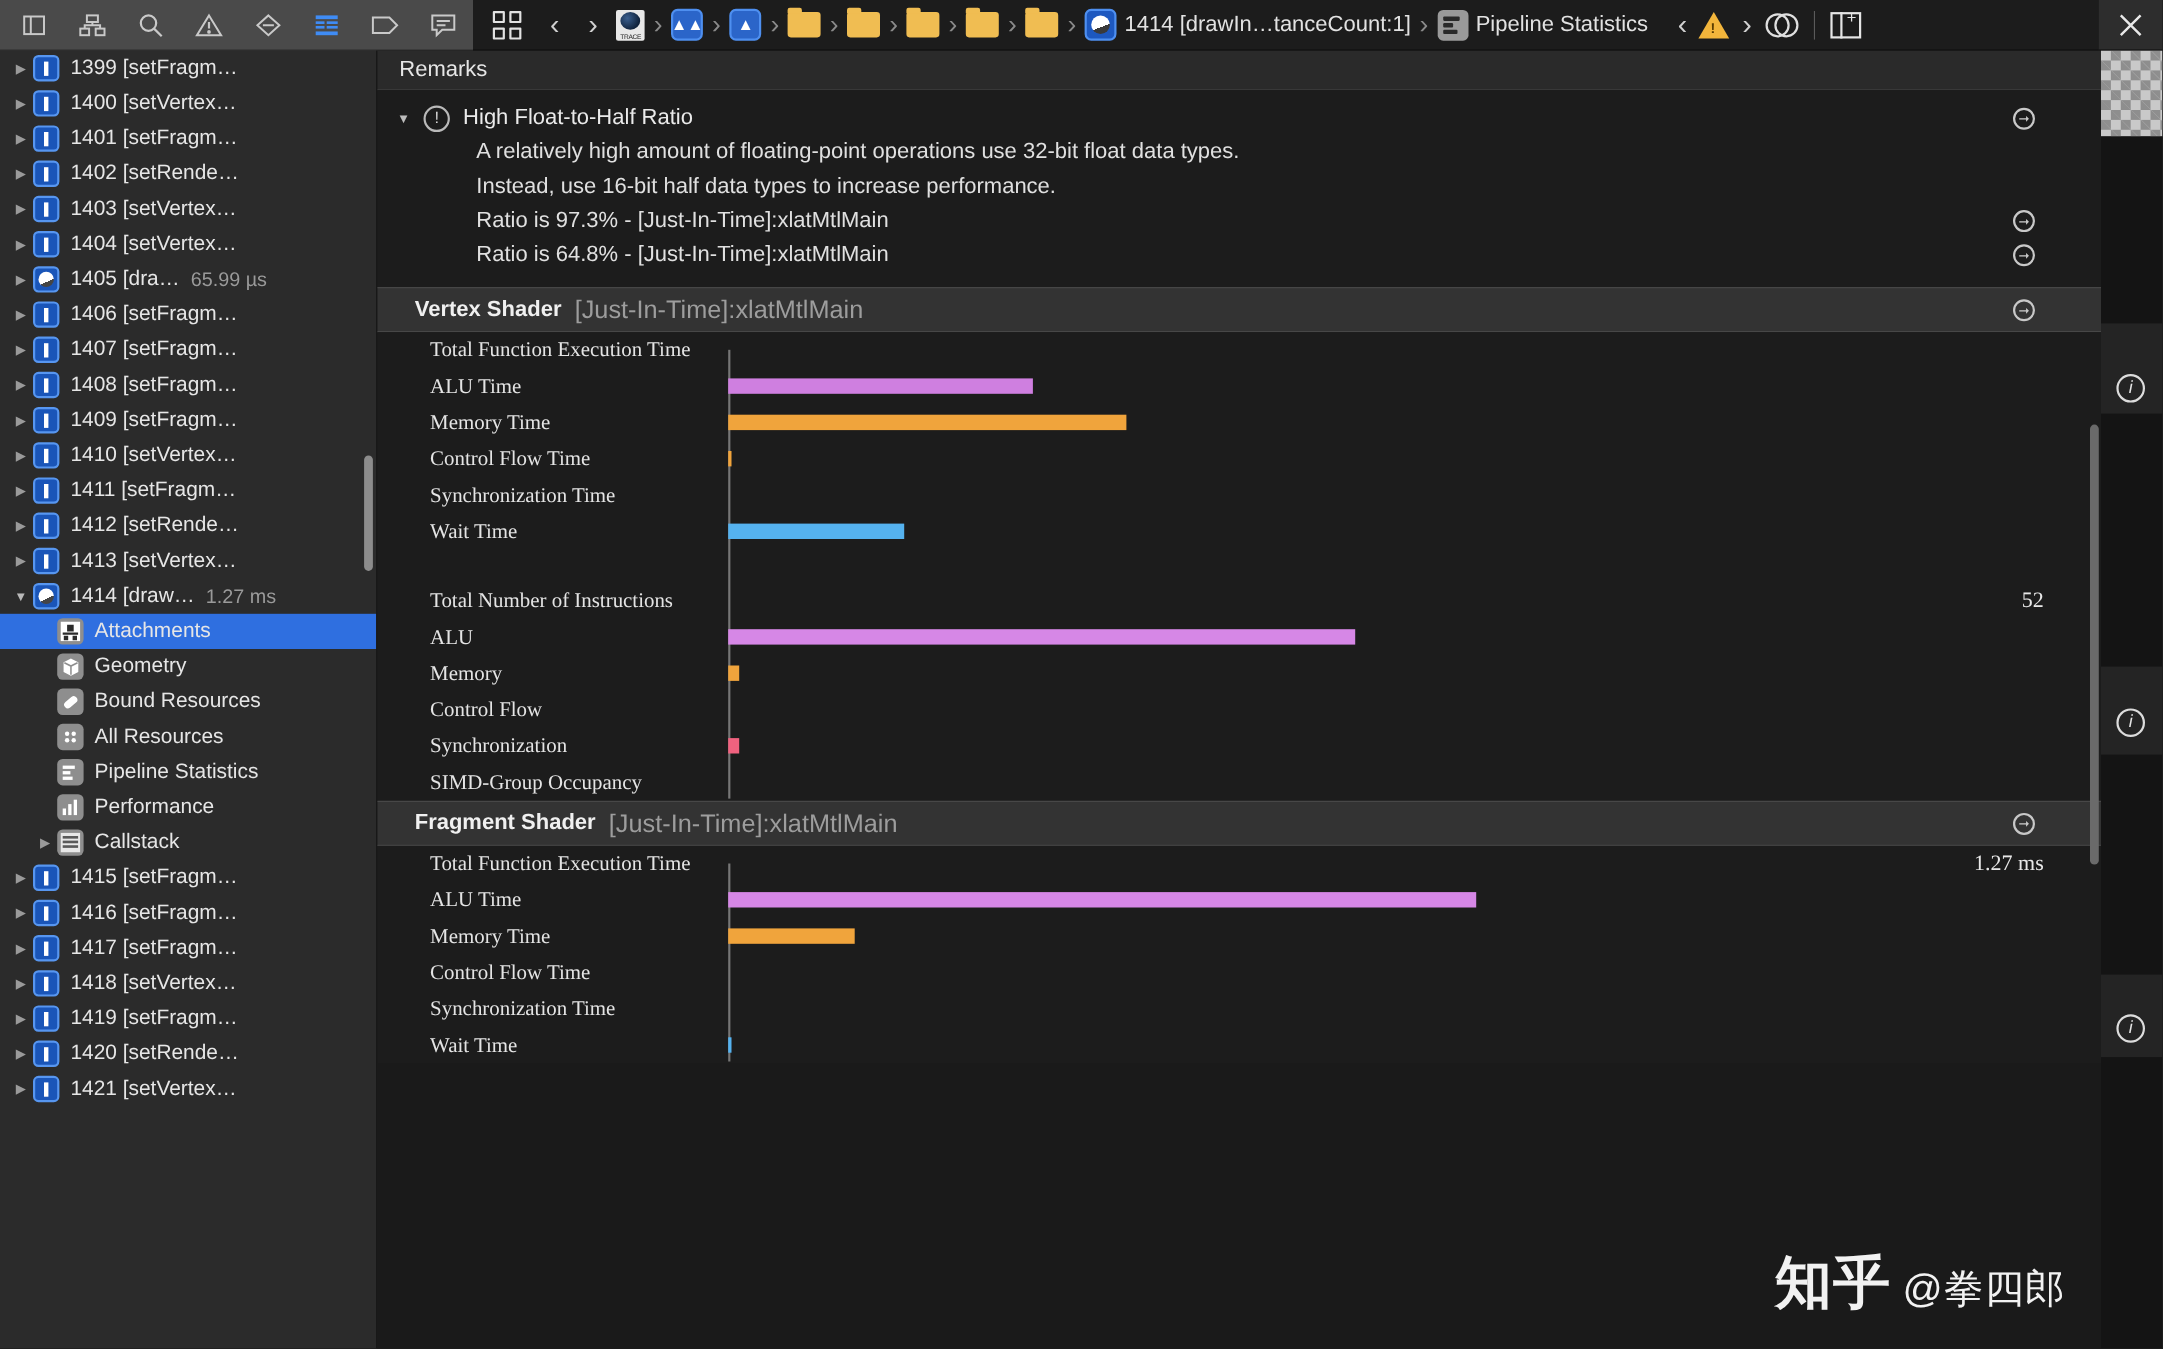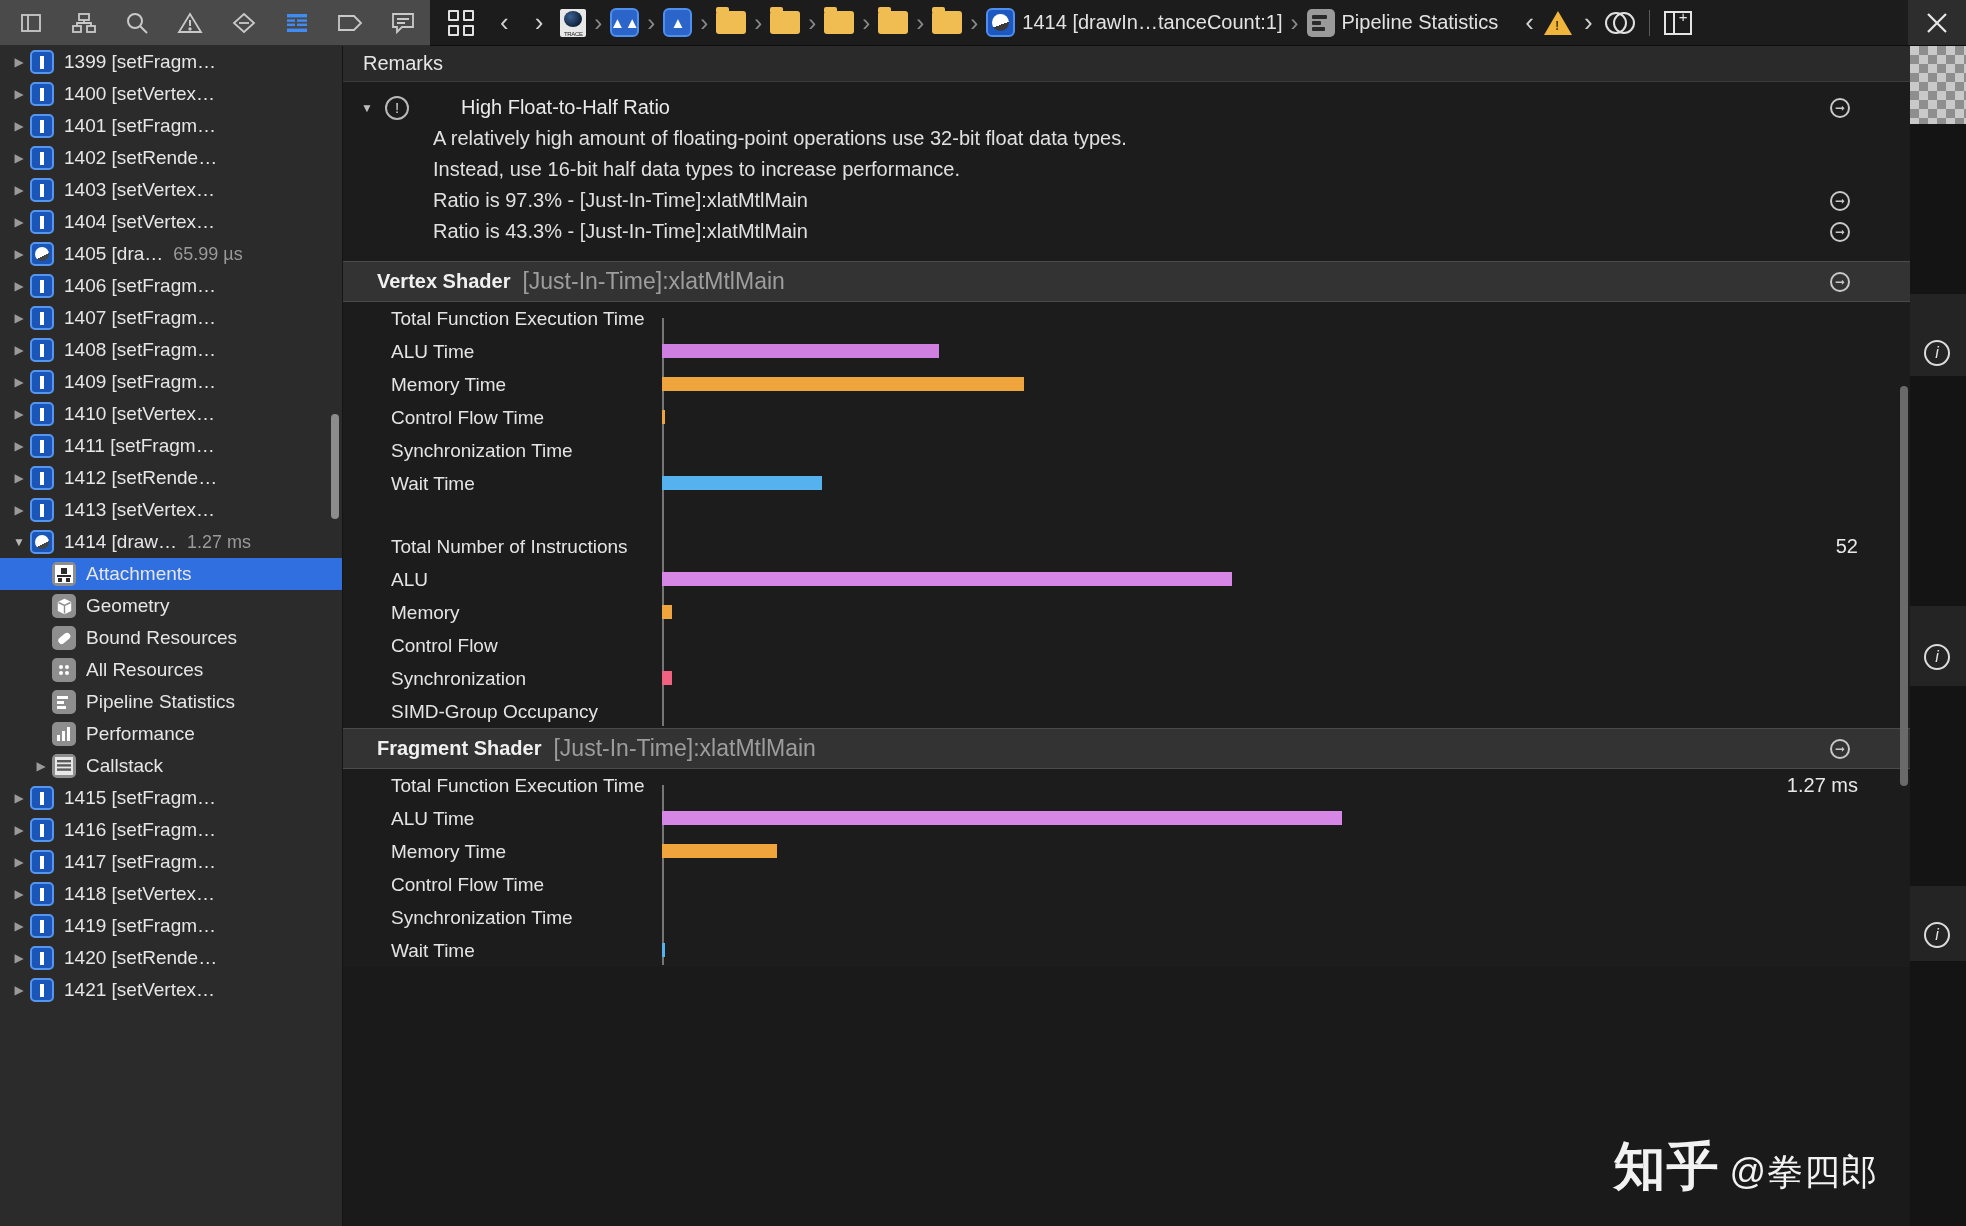--- a/index.html
+++ b/index.html
@@ -137,36 +137,36 @@
     display:flex; align-items:center; padding-left: 20px; color:#e6e6e6; font-size: 20px;
   }
   .remark-block { background:#1c1c1c; padding: 10px 0 14px 0; }
   .rline { display:flex; align-items:center; height: 31px; padding-left: 18px; position:relative; }
   .rtri { width:24px; color:#bcbcbc; font-size:12px; }
   .rwarn {
     width:24px;height:24px;border:2px solid #b9b9b9;border-radius:50%;
     display:flex;align-items:center;justify-content:center;color:#d5d5d5;font-size:15px;
     margin-right: 12px; flex:0 0 24px;
   }
-  .rtitle { color:#eaeaea; font-size: 20px; margin-left: 40px; }
+  .rtitle { color:#eaeaea; font-size: 20px; }
   .rtext { color:#e0e0e0; font-size: 20px; margin-left: 72px; }
   .goarrow {
     position:absolute; right: 60px; width:20px;height:20px;border:2px solid #c8c8c8;
     border-radius:50%; display:flex;align-items:center;justify-content:center;
     color:#c8c8c8; font-size:12px;
   }
 
   .shader-hdr {
     height: 41px; background: #333333; border-top:1px solid #4a4a4a; border-bottom: 1px solid #4a4a4a;
     display:flex; align-items:center; padding-left: 34px; position:relative;
   }
   .shader-hdr .nm { color:#f0f0f0; font-size:20px; font-weight:bold; }
   .shader-hdr .fn { color:#9d9d9d; font-size:23px; margin-left:12px; }
 
-  .chart { position: relative; background:#1c1c1c; }
+  .chart { position: relative; background:#1c1c1c;font-family:Liberation Serif, serif; }
   .baseline {
     position:absolute; left: 319px; top: 16px; bottom: 2px; width: 1.5px; background: #767676;
   }
   .crow { height: 33px; display:flex; align-items:center; position:relative; }
   .clabel { color:#e4e4e4; font-size:19px; padding-left: 48px; width: 319px; flex:0 0 319px; }
   .cbarwrap { flex:1; position:relative; height: 33px; }
   .cbar { position:absolute; top: 9px; height: 14px; left: 0px; border-radius:0px; }
   .cval { position:absolute; right: 52px; color:#e8e8e8; font-size:20px; top: 5px; }
   .spacer { height: 30px; }
 
@@ -612,21 +612,21 @@
           <span class="rtext">A relatively high amount of floating-point operations use 32-bit float data types.</span>
         </div>
         <div class="rline">
           <span class="rtext">Instead, use 16-bit half data types to increase performance.</span>
         </div>
         <div class="rline">
           <span class="rtext">Ratio is 97.3% - [Just-In-Time]:xlatMtlMain</span>
           <span class="goarrow">➞</span>
         </div>
         <div class="rline">
-          <span class="rtext">Ratio is 43.3% - [Just-In-Time]:xlatMtlMain</span>
+          <span class="rtext">Ratio is 64.8% - [Just-In-Time]:xlatMtlMain</span>
           <span class="goarrow">➞</span>
         </div>
       </div>
 
       <div id="charts">
           <div class="shader-hdr">
             <span class="nm">Vertex Shader</span>
             <span class="fn">[Just-In-Time]:xlatMtlMain</span>
             <span class="goarrow" style="right: 60px;">➞</span>
           </div>

